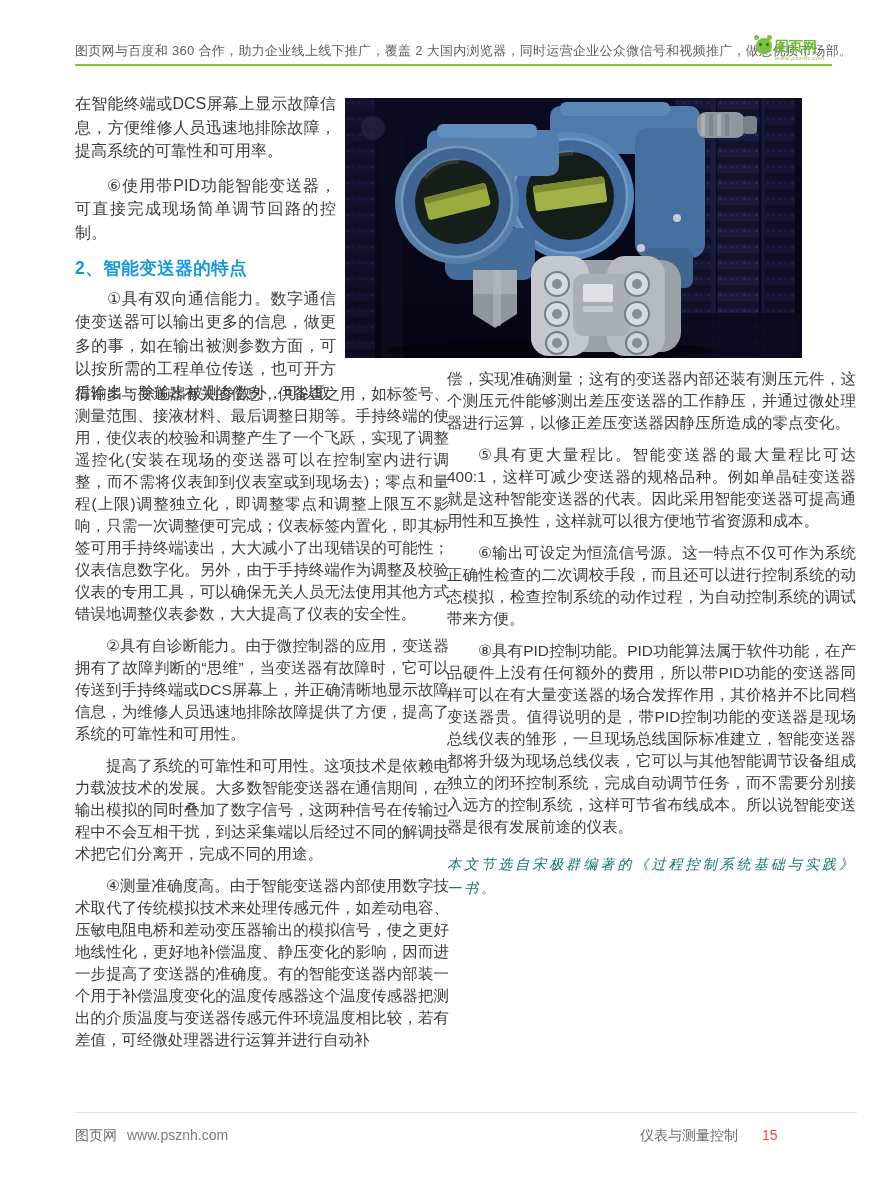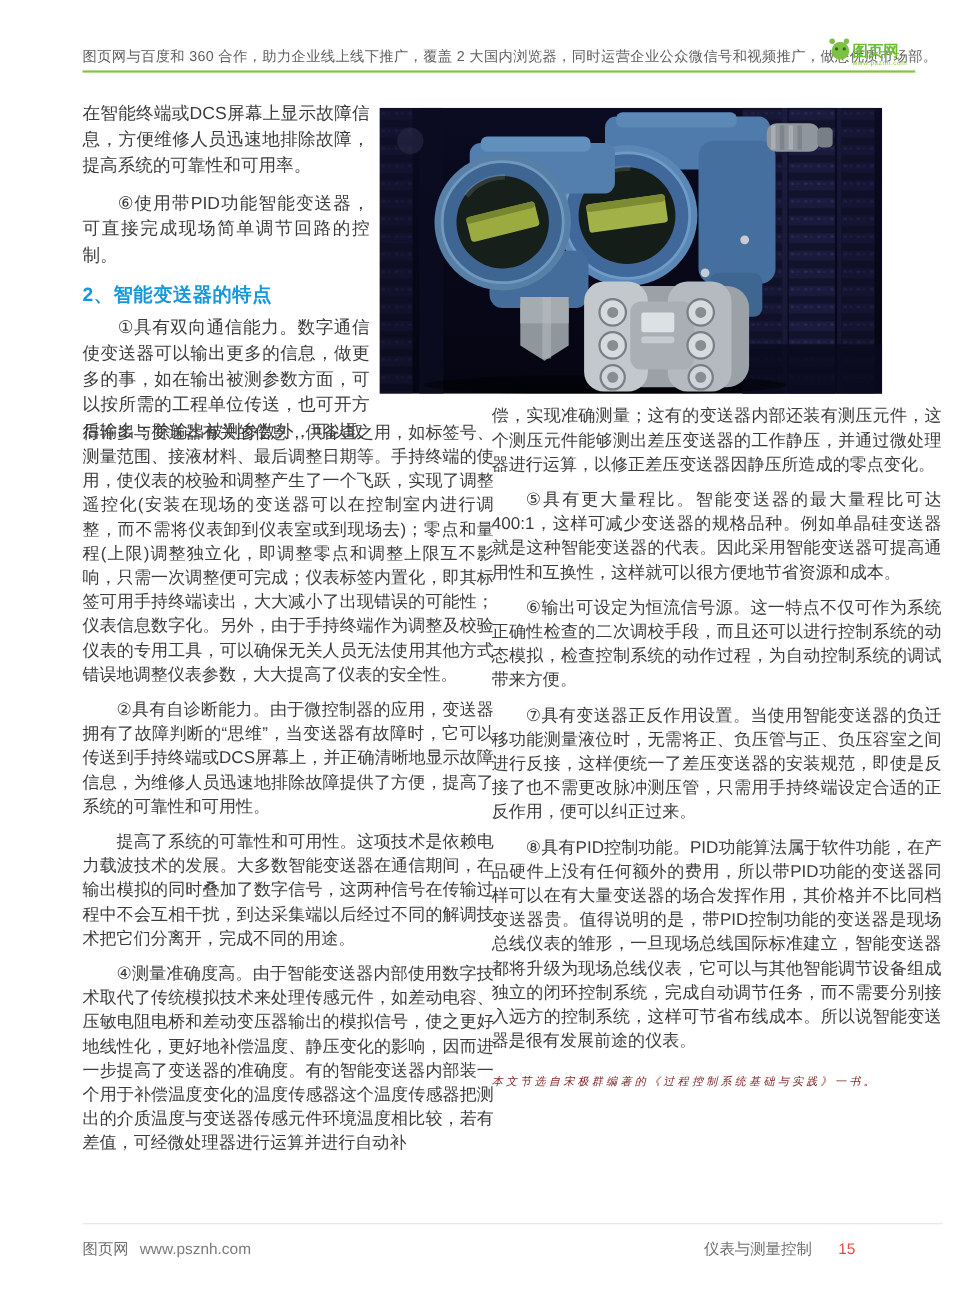--- a/index.html
+++ b/index.html
@@ -21,21 +21,21 @@
 
   
   p{margin:0 0 10px 0;text-align:justify;}
   .indent{text-indent:2em;}
   .col-top{position:absolute;left:75px;top:92px;width:261px;font-size:16px;line-height:23.5px;}
   .col-top p{margin-bottom:11px;}
   .section-h{margin:13px 0 6px 0;font-size:17.5px;font-weight:bold;color:#1598dc;letter-spacing:.5px;}
   .col-left{position:absolute;left:75px;top:383px;width:374px;font-size:15.5px;line-height:22px;}
   .col-right{position:absolute;left:447px;top:368px;width:409px;font-size:15.5px;line-height:22px;}
   .source-note{margin-top:14px;font-family:"DejaVu Serif","Liberation Serif",serif;
-               font-style:italic;font-size:10px;letter-spacing:3px;color:#7f1d1d;line-height:24px;}
+               font-style:italic;font-size:14px;letter-spacing:3px;color:#0f766e;line-height:24px;}
 
   
   .photo{position:absolute;left:345px;top:98px;width:457px;height:260px;margin:0;}
   .photo svg{display:block;width:100%;height:100%;}
 
   
   .rule-footer{position:absolute;left:75px;top:1112px;width:782px;height:1px;background:#e3e3e3;}
   .ftr-left{position:absolute;left:75px;top:1127px;font-size:14px;color:#6f6f6f;}
   .ftr-left .url{margin-left:10px;color:#7a7a7a;}
   .ftr-journal{position:absolute;left:640px;top:1127px;font-size:14px;color:#6f6f6f;}
@@ -154,21 +154,20 @@
     <p>得许多与变送器有关的信息，供备查之用，如标签号、测量范围、接液材料、最后调整日期等。手持终端的使用，使仪表的校验和调整产生了一个飞跃，实现了调整遥控化(安装在现场的变送器可以在控制室内进行调整，而不需将仪表卸到仪表室或到现场去)；零点和量程(上限)调整独立化，即调整零点和调整上限互不影响，只需一次调整便可完成；仪表标签内置化，即其标签可用手持终端读出，大大减小了出现错误的可能性；仪表信息数字化。另外，由于手持终端作为调整及校验仪表的专用工具，可以确保无关人员无法使用其他方式错误地调整仪表参数，大大提高了仪表的安全性。</p>
     <p class="indent">②具有自诊断能力。由于微控制器的应用，变送器拥有了故障判断的“思维”，当变送器有故障时，它可以传送到手持终端或DCS屏幕上，并正确清晰地显示故障信息，为维修人员迅速地排除故障提供了方便，提高了系统的可靠性和可用性。</p>
     <p class="indent">提高了系统的可靠性和可用性。这项技术是依赖电力载波技术的发展。大多数智能变送器在通信期间，在输出模拟的同时叠加了数字信号，这两种信号在传输过程中不会互相干扰，到达采集端以后经过不同的解调技术把它们分离开，完成不同的用途。</p>
     <p class="indent">④测量准确度高。由于智能变送器内部使用数字技术取代了传统模拟技术来处理传感元件，如差动电容、压敏电阻电桥和差动变压器输出的模拟信号，使之更好地线性化，更好地补偿温度、静压变化的影响，因而进一步提高了变送器的准确度。有的智能变送器内部装一个用于补偿温度变化的温度传感器这个温度传感器把测出的介质温度与变送器传感元件环境温度相比较，若有差值，可经微处理器进行运算并进行自动补</p>
   </section>
 
   <section class="col-right">
     <p>偿，实现准确测量；这有的变送器内部还装有测压元件，这个测压元件能够测出差压变送器的工作静压，并通过微处理器进行运算，以修正差压变送器因静压所造成的零点变化。</p>
     <p class="indent">⑤具有更大量程比。智能变送器的最大量程比可达400:1，这样可减少变送器的规格品种。例如单晶硅变送器就是这种智能变送器的代表。因此采用智能变送器可提高通用性和互换性，这样就可以很方便地节省资源和成本。</p>
     <p class="indent">⑥输出可设定为恒流信号源。这一特点不仅可作为系统正确性检查的二次调校手段，而且还可以进行控制系统的动态模拟，检查控制系统的动作过程，为自动控制系统的调试带来方便。</p>
-    <p class="indent">⑦具有变送器正反作用设置。当使用智能变送器的负迁移功能测量液位时，无需将正、负压管与正、负压容室之间进行反接，这样便统一了差压变送器的安装规范，即使是反接了也不需更改脉冲测压管，只需用手持终端设定合适的正反作用，便可以纠正过来。</p>
     <p class="indent">⑧具有PID控制功能。PID功能算法属于软件功能，在产品硬件上没有任何额外的费用，所以带PID功能的变送器同样可以在有大量变送器的场合发挥作用，其价格并不比同档变送器贵。值得说明的是，带PID控制功能的变送器是现场总线仪表的雏形，一旦现场总线国际标准建立，智能变送器都将升级为现场总线仪表，它可以与其他智能调节设备组成独立的闭环控制系统，完成自动调节任务，而不需要分别接入远方的控制系统，这样可节省布线成本。所以说智能变送器是很有发展前途的仪表。</p>
     <p class="source-note">本文节选自宋极群编著的《过程控制系统基础与实践》一书。</p>
   </section>
 
   <div class="rule-footer"></div>
   <div class="ftr-left">
     <span>图页网</span><span class="url">www.psznh.com</span>
   </div>
   <div class="ftr-journal">仪表与测量控制</div>
   <div class="ftr-page">15</div>

